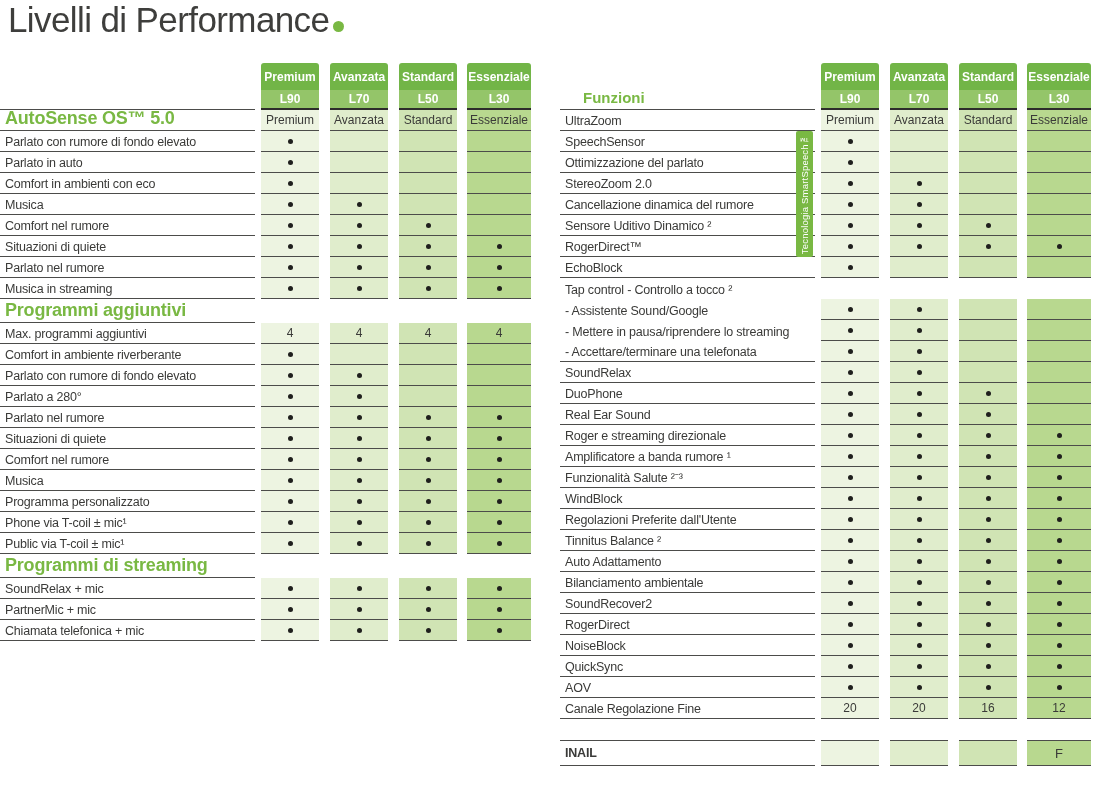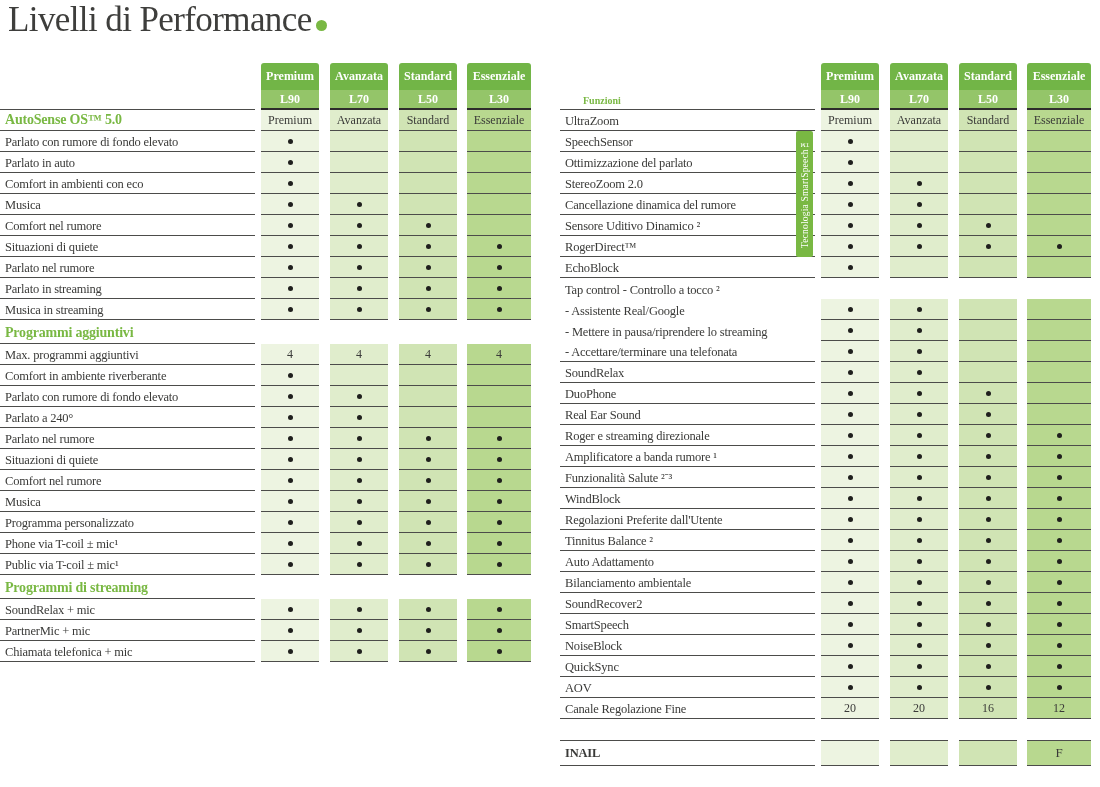--- a/index.html
+++ b/index.html
@@ -1,17 +1,17 @@
 <!DOCTYPE html>
 <html style="--accent: #79b843; --hdr: #72b547; --hdrl: #94c569; --line: #4c4c4a; --text: #3a3a38; --dotc: #1f1f1d; --c0: #edf4e1; --c1: #e0edcc; --c2: #d0e4b4; --c3: #b8d88f;"><head>
 <meta charset="utf-8">
 <style>
   html,body{margin:0;padding:0;background:#fff;}
   .page{position:relative;width:1100px;height:787px;background:#fff;overflow:hidden;
-        font-family:Liberation Serif, serif;color:var(--text,#3a3a38);}
+        font-family:Liberation Sans, sans-serif;color:var(--text,#3a3a38);}
   .title{position:absolute;left:8px;top:0;margin:0;font-size:35px;font-weight:400;
          letter-spacing:-0.6px;color:#3e3e3c;}
   .title .tdot{display:inline-block;width:11px;height:11px;border-radius:50%;
          background:var(--accent);margin-left:4px;}
   .ftable{position:absolute;top:63px;width:531px;}
   #left-table{left:0;}
   #right-table{left:560px;}
   .head{display:flex;height:47px;}
   .head-label{width:255px;box-sizing:border-box;border-bottom:1px solid var(--line);
          display:flex;align-items:flex-end;padding:0 0 3px 5px;}
@@ -20,22 +20,22 @@
   .hname{height:27px;background:var(--hdr);color:#fff;font-weight:700;font-size:12px;
          display:flex;align-items:center;justify-content:center;}
   .hcode{flex:1;background:var(--hdrl);color:#fff;font-weight:700;font-size:12px;
          display:flex;align-items:center;justify-content:center;}
   .row{display:flex;height:21px;}
   .row.section{height:24px;}
   .lbl{width:255px;box-sizing:border-box;border-bottom:1px solid var(--line);
        display:flex;align-items:flex-end;padding:0 0 3px 5px;font-size:12.5px;
        line-height:1;white-space:nowrap;letter-spacing:-0.2px;color:var(--text);}
   .row.noline .lbl{border-bottom:none;}
-  .green{color:var(--accent);font-weight:700;font-size:14px;}
-  .sec-label{font-size:10px;padding-left:18px;}
+  .green{color:var(--accent);font-weight:700;font-size:18px;}
+  .sec-label{font-size:15px;padding-left:18px;}
   .cell{box-sizing:border-box;border-bottom:1px solid var(--line);display:flex;
         align-items:center;justify-content:center;font-size:12px;color:var(--text);}
   .ci0{margin-left:6px;width:58px;}
   .ci1{margin-left:11px;width:58px;}
   .ci2{margin-left:11px;width:58px;}
   .ci3{margin-left:10px;width:64px;}
   .cb0{background:var(--c0);} .cb1{background:var(--c1);}
   .cb2{background:var(--c2);} .cb3{background:var(--c3);}
   .dotm{width:5px;height:5px;border-radius:50%;background:var(--dotc);}
   .inail{margin-top:21px;height:26px;}
@@ -153,35 +153,20 @@
           <span class="dotm"></span>
         </div>
         <div class="cell ci2 cb2">
           <span class="dotm"></span>
         </div>
         <div class="cell ci3 cb3">
           <span class="dotm"></span>
         </div>
       </div>
       <div class="row">
-        <div class="lbl">Parlato in streaming</div>
-        <div class="cell ci0 cb0">
-          <span class="dotm"></span>
-        </div>
-        <div class="cell ci1 cb1">
-          <span class="dotm"></span>
-        </div>
-        <div class="cell ci2 cb2">
-          <span class="dotm"></span>
-        </div>
-        <div class="cell ci3 cb3">
-          <span class="dotm"></span>
-        </div>
-      </div>
-      <div class="row">
         <div class="lbl">Musica in streaming</div>
         <div class="cell ci0 cb0">
           <span class="dotm"></span>
         </div>
         <div class="cell ci1 cb1">
           <span class="dotm"></span>
         </div>
         <div class="cell ci2 cb2">
           <span class="dotm"></span>
         </div>
@@ -213,21 +198,21 @@
         <div class="cell ci0 cb0">
           <span class="dotm"></span>
         </div>
         <div class="cell ci1 cb1">
           <span class="dotm"></span>
         </div>
         <div class="cell ci2 cb2"></div>
         <div class="cell ci3 cb3"></div>
       </div>
       <div class="row">
-        <div class="lbl">Parlato a 240°</div>
+        <div class="lbl">Parlato a 280°</div>
         <div class="cell ci0 cb0">
           <span class="dotm"></span>
         </div>
         <div class="cell ci1 cb1">
           <span class="dotm"></span>
         </div>
         <div class="cell ci2 cb2"></div>
         <div class="cell ci3 cb3"></div>
       </div>
       <div class="row">
@@ -487,21 +472,21 @@
           <span class="dotm"></span>
         </div>
         <div class="cell ci1 cb1"></div>
         <div class="cell ci2 cb2"></div>
         <div class="cell ci3 cb3"></div>
       </div>
       <div class="row noline">
         <div class="lbl">Tap control - Controllo a tocco ²</div>
       </div>
       <div class="row noline">
-        <div class="lbl">- Assistente Real/Google</div>
+        <div class="lbl">- Assistente Sound/Google</div>
         <div class="cell ci0 cb0">
           <span class="dotm"></span>
         </div>
         <div class="cell ci1 cb1">
           <span class="dotm"></span>
         </div>
         <div class="cell ci2 cb2"></div>
         <div class="cell ci3 cb3"></div>
       </div>
       <div class="row noline">
@@ -692,21 +677,21 @@
           <span class="dotm"></span>
         </div>
         <div class="cell ci2 cb2">
           <span class="dotm"></span>
         </div>
         <div class="cell ci3 cb3">
           <span class="dotm"></span>
         </div>
       </div>
       <div class="row">
-        <div class="lbl">SmartSpeech</div>
+        <div class="lbl">RogerDirect</div>
         <div class="cell ci0 cb0">
           <span class="dotm"></span>
         </div>
         <div class="cell ci1 cb1">
           <span class="dotm"></span>
         </div>
         <div class="cell ci2 cb2">
           <span class="dotm"></span>
         </div>
         <div class="cell ci3 cb3">

